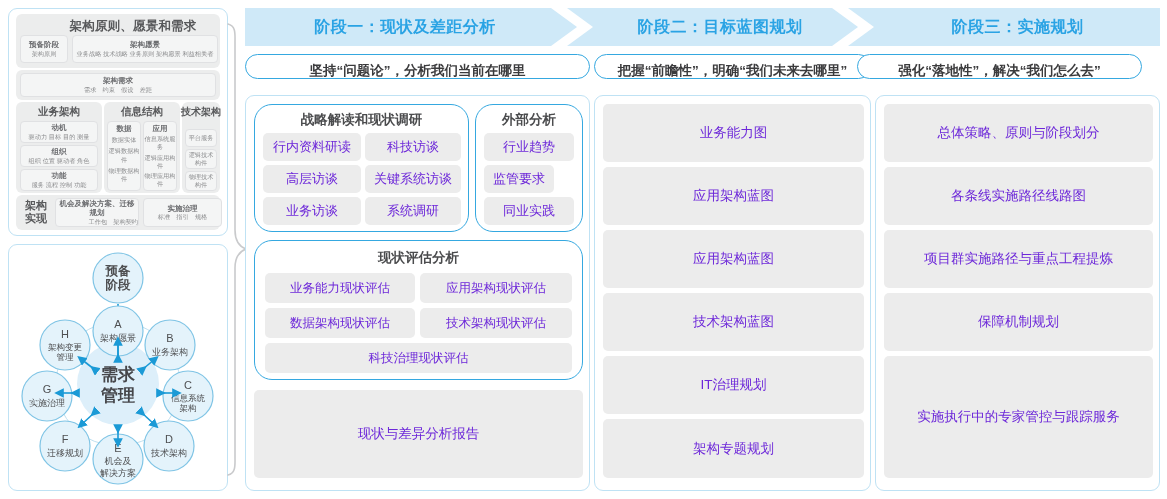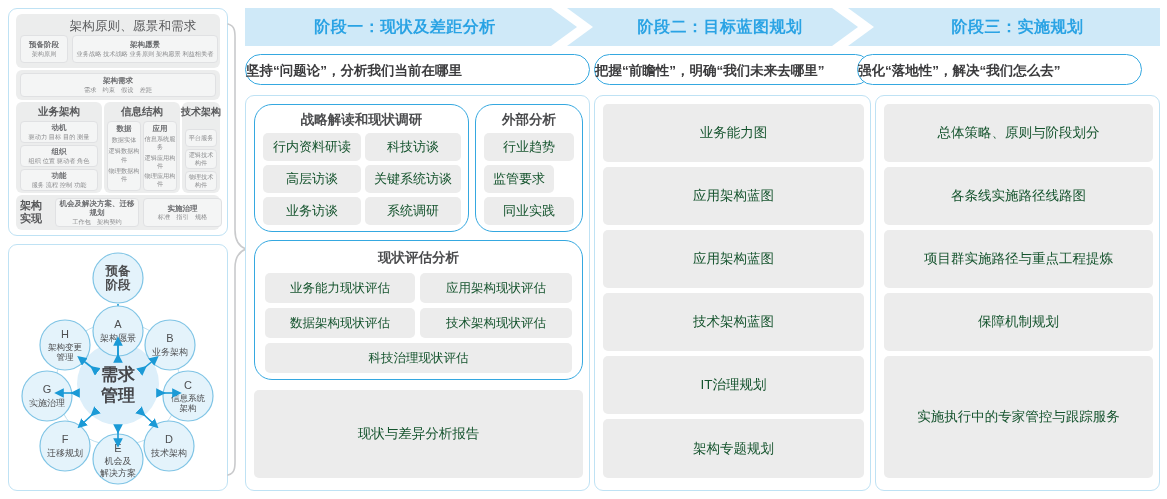--- a/index.html
+++ b/index.html
@@ -21,21 +21,21 @@
     box-sizing:border-box;
   }
   .inner-pad{position:absolute;left:5px;top:5px;right:5px;bottom:5px;}
 
   .band{
     position:absolute;left:0;right:0;
     background:#eceded;border-radius:6px;
   }
 
   .t-title{
-    text-align:center;font-weight:normal;color:#58595b;
+    text-align:center;font-weight:bold;color:#58595b;
     font-size:12.5px;letter-spacing:.2px;padding-left:30px;
   }
   .sub-h{font-weight:bold;color:#6d6e71;font-size:7.5px;text-align:center;line-height:1.25;}
   .sub-b{color:#8b8c8e;font-size:6.2px;text-align:center;line-height:1.3;}
 
   .cellbox{
     background:#f4f5f5;border:1px solid #e0e1e3;border-radius:4px;
     box-sizing:border-box;display:flex;flex-direction:column;
     align-items:center;justify-content:center;
   }
@@ -56,42 +56,42 @@
 
   .banner-row{position:absolute;left:0;top:0;width:915px;height:38px;}
 
   .ban-title{
     position:absolute;top:0;height:38px;line-height:38px;
     text-align:center;font-weight:bold;font-size:16px;color:#2aa3e4;
     letter-spacing:.5px;
   }
 
   .sub-banner{
-    position:absolute;height:31px;line-height:31px;text-align:left;
+    position:absolute;height:25px;line-height:31px;text-align:center;
     border:1.4px solid #35a8e0;border-radius:16px;background:#fff;
     color:#3b3b3d;font-weight:bold;font-size:13.5px;box-sizing:border-box;
   }
 
   .body-panel{
     position:absolute;border:1px solid #bfe2f4;border-radius:9px;
     background:#fff;box-sizing:border-box;
   }
 
   .sub-card{
     position:absolute;border:1.4px solid #35a8e0;border-radius:18px;
     background:#fff;box-sizing:border-box;
   }
   .sub-card-title{
     text-align:center;font-weight:bold;color:#4b4c4e;font-size:13.5px;
   }
 
   .pill{
     background:#ececec;border-radius:5px;
     display:flex;align-items:center;justify-content:center;
-    color:#14532d;font-size:13px;text-align:center;
+    color:#6d28d9;font-size:13px;text-align:center;
     box-sizing:border-box;position:absolute;
   }
   .pill.sm{font-size:12.5px;}
   .pill.big{font-size:13.5px;}
 
   .abs{position:absolute;}
 </style>
 </head>
 <body>
 
@@ -164,22 +164,22 @@
           </div>
           <div class="cellbox abs" style="left:3px;top:47px;width:32px;height:20px;">
             <div class="sub-b">逻辑技术构件</div>
           </div>
           <div class="cellbox abs" style="left:3px;top:69px;width:32px;height:20px;">
             <div class="sub-b">物理技术构件</div>
           </div>
         </div>
 
         <div class="band" style="top:181px;height:35px;left:2px;right:2px;">
-          <div class="abs" style="left:4px;top:4px;width:32px;font-weight:bold;color:#58595b;font-size:11px;line-height:1.15;">架构实现</div>
-          <div class="cellbox abs" style="left:39px;top:3px;width:84px;height:29px;">
+          <div class="abs" style="left:4px;top:4px;width:32px;font-weight:bold;color:#58595b;font-size:11px;text-align:center;line-height:1.15;">架构实现</div>
+          <div class="cellbox abs" style="left:39px;top:3px;width:84px;height:29px;align-items:flex-end;">
             <div class="sub-h">机会及解决方案、迁移规划</div>
             <div class="sub-b">工作包　架构契约</div>
           </div>
           <div class="cellbox abs" style="left:127px;top:3px;width:79px;height:29px;">
             <div class="sub-h">实施治理</div>
             <div class="sub-b">标准　指引　规格</div>
           </div>
         </div>
 
       </div>

